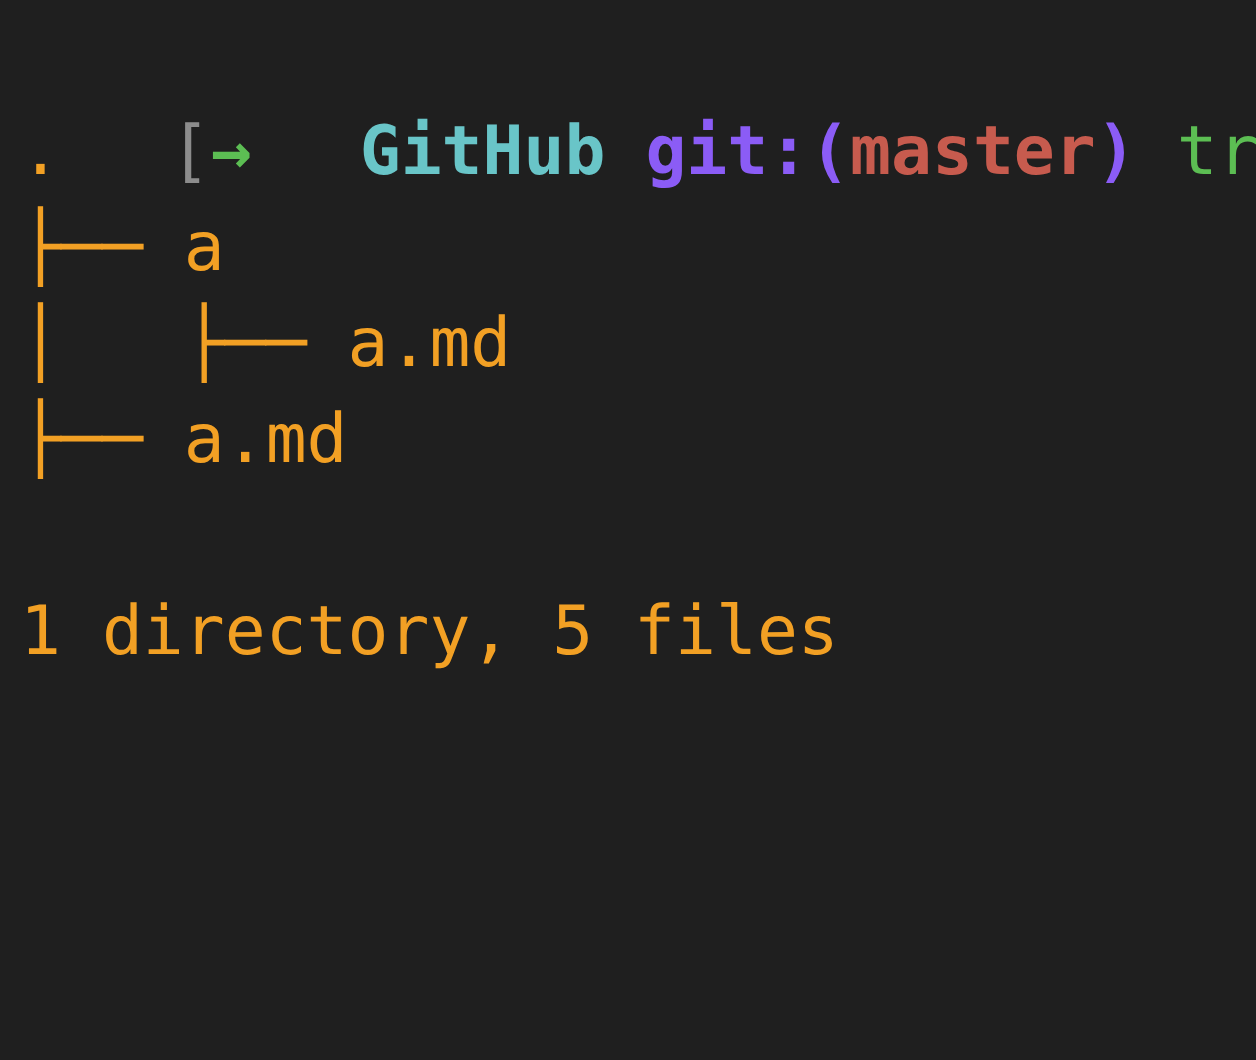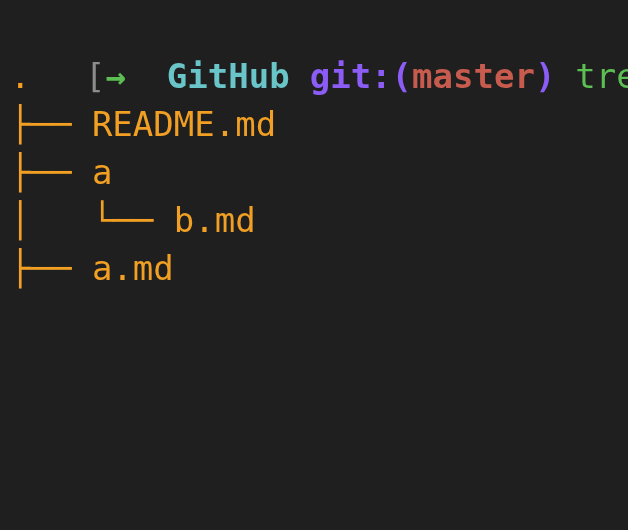--- a/index.html
+++ b/index.html
@@ -28,38 +28,38 @@
   .cyan   { color: #69C5C8; }
   .purple { color: #8b5cf6; }
   .red    { color: #C75B4E; margin-top: 12px; }
   .green  { color: #5CBE53; }
   .gray   { color: #8C8C8C; }
   .bracket {
     margin-left: -7px;
     font-weight: normal;
   }
   .ml1 { margin-left: 20px; }
-  .ml2 { margin-left: 41px; }
+  .ml2 { margin-left: 54px; }
 </style>
 </head>
 <body>
 
 <div class="terminal">
 
   <div class="line">
     <span class="gray bracket">[</span><span class="green bold">→</span><span class="cyan bold ml2">GitHub</span><span class="purple bold ml1">git:(</span><span class="red bold">master</span><span class="purple bold">)</span><span class="green ml1">tree</span>
   </div>
 
   <div class="line orange">.</div>
 
-  <div class="line orange">├── README.md</div>
   <div class="line orange">├── a</div>
-  <div class="line orange">│   └── b.md</div>
+  <div class="line orange">│   ├── a.md</div>
   <div class="line orange">├── a.md</div>
 
   <div class="line"></div>
 
+  <div class="line orange">1 directory, 5 files</div>
 
   <div class="line">
     
   </div>
 
 </div>
 
 </body></html>

